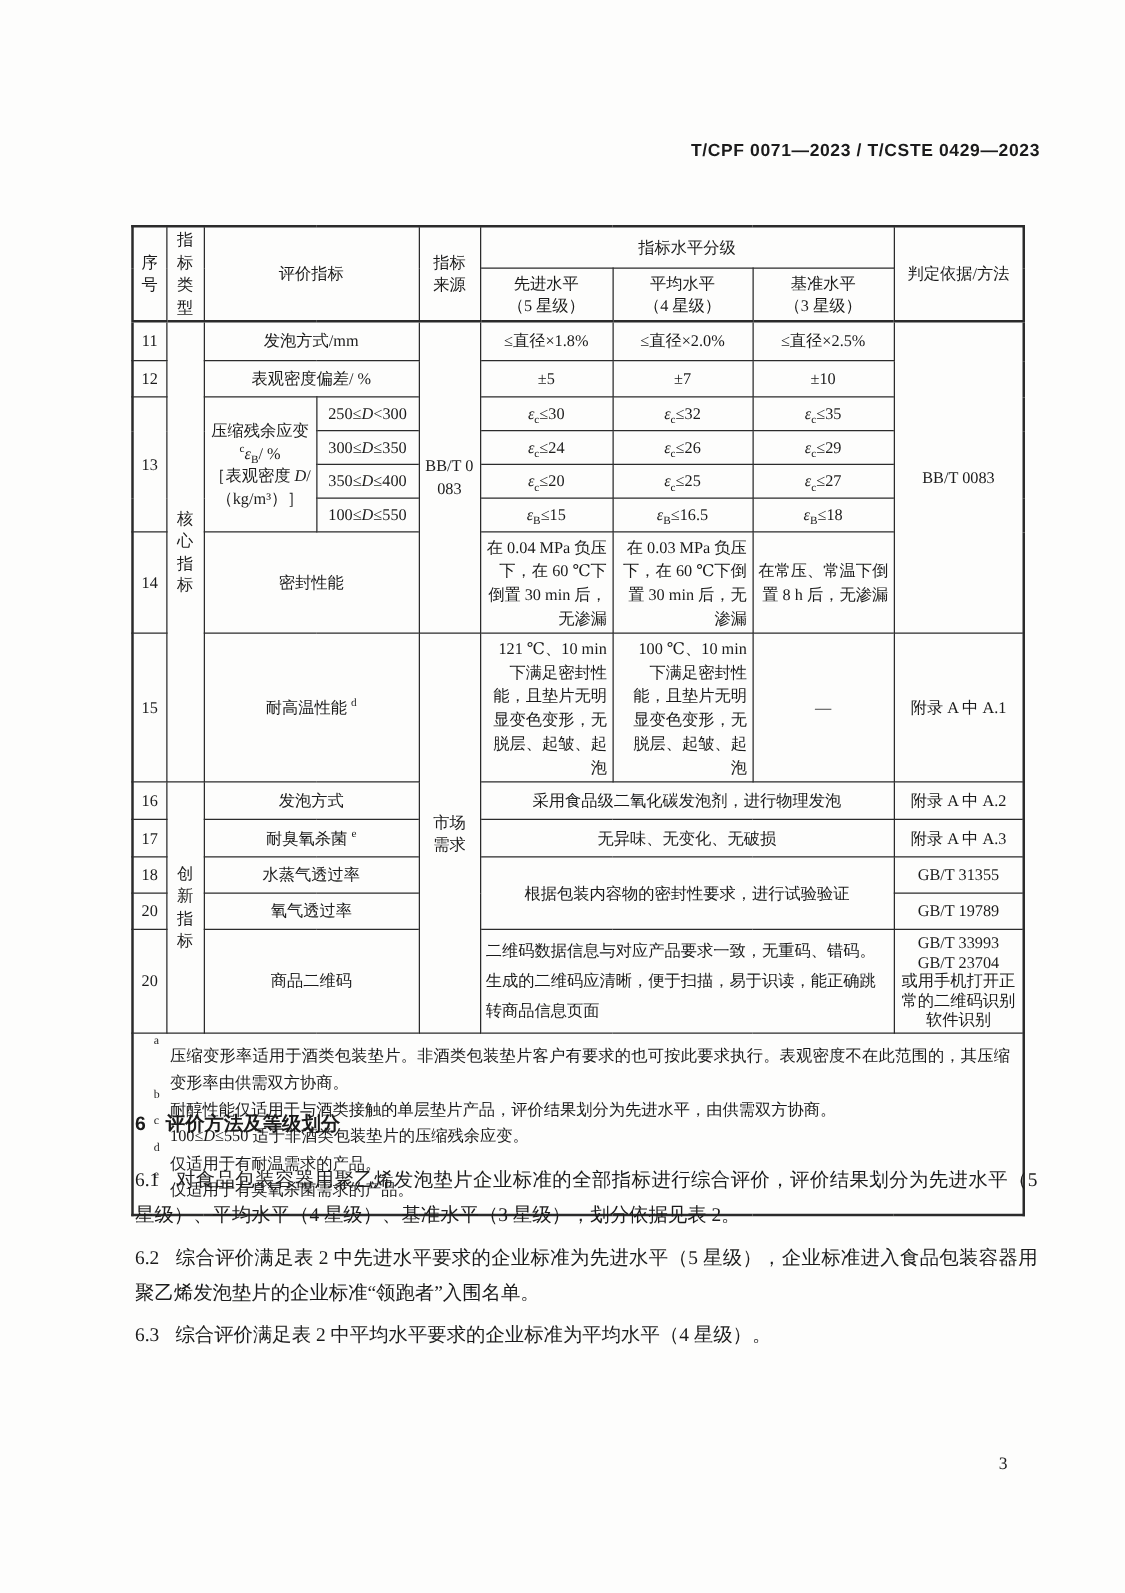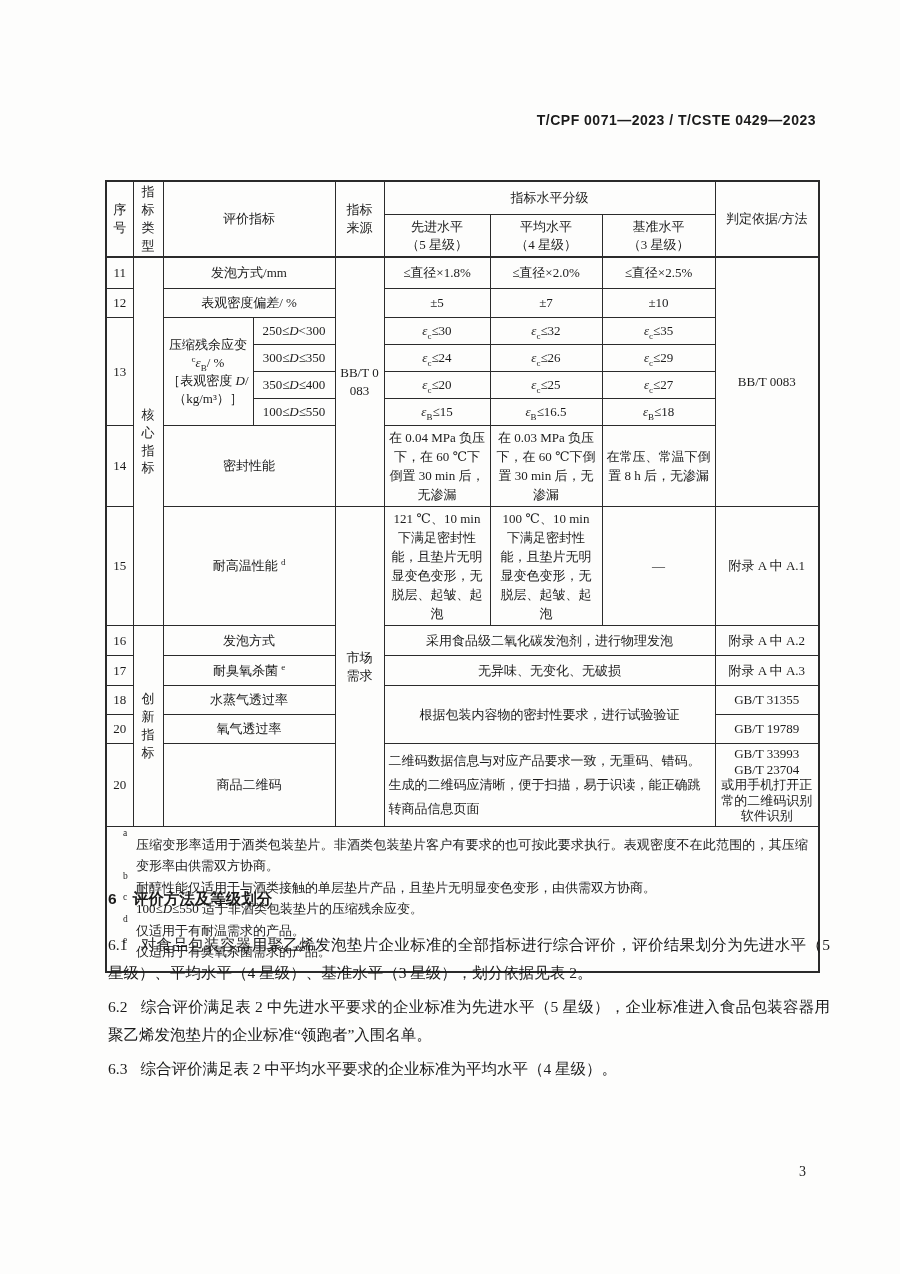--- a/index.html
+++ b/index.html
@@ -1,39 +1,39 @@
 <!DOCTYPE html>
 <html lang="zh"><head>
 <meta charset="utf-8">
 <style>
   html,body{margin:0;padding:0;background:#f4f4f2;}
   .page{
     position:relative;width:900px;height:1274px;margin:0 auto;background:#fdfdfc;
     font-family:"Liberation Serif","DejaVu Serif",serif;color:#1b1b1b;overflow:hidden;
   }
   .doc-code{
-    position:absolute;top:112px;right:84px;
+    position:absolute;top:112px;right:68px;
     font-family:"Liberation Sans","DejaVu Sans",sans-serif;
     font-weight:bold;font-size:14px;letter-spacing:.5px;white-space:nowrap;
   }
   .tbl-caption{
     position:absolute;top:146px;left:105px;width:713px;text-align:center;
     font-family:"Liberation Sans","DejaVu Sans",sans-serif;font-weight:bold;font-size:15px;
   }
   table.doc-table{
     position:absolute;top:180px;left:105px;width:713px;
     border-collapse:collapse;table-layout:fixed;
     font-size:13px;border:2px solid #2b2b2b;
   }
   .doc-table td{
     border:1px solid #2b2b2b;text-align:center;vertical-align:middle;
     padding:1px 2px;line-height:1.38;word-break:break-all;
   }
   .doc-table td.hb{border-bottom-width:2px;}
-  .doc-table td.just{text-align:center;padding:2px 4px;line-height:19px;}
+  .doc-table td.just{text-align:right;padding:2px 4px;line-height:19px;}
   .doc-table td.ljust{text-align:left;padding:3px 4px;line-height:24px;word-break:normal;}
   .doc-table td.basis-multi{line-height:15.5px;padding:2px 3px;}
   .doc-table sup{font-size:9px;line-height:0;}
   .doc-table sub{font-size:9px;line-height:0;}
   .doc-table i{font-family:"Liberation Serif","DejaVu Serif",serif;}
   td.fn-cell{
     text-align:left;vertical-align:top;padding:7px 10px 8px 14px;line-height:21.5px;
   }
   .fn-line{position:relative;padding-left:15px;word-break:normal;text-align:justify;}
   .fn-line .fn-marker{position:absolute;left:2px;top:-1px;font-size:9.5px;}
@@ -178,21 +178,21 @@
       <tr style="height:79px">
         <td>20</td>
         <td colspan="2">商品二维码</td>
         <td colspan="3" class="ljust">二维码数据信息与对应产品要求一致，无重码、错码。生成的二维码应清晰，便于扫描，易于识读，能正确跳转商品信息页面</td>
         <td class="basis-multi">GB/T 33993<br>GB/T 23704<br>或用手机打开正常的二维码识别软件识别</td>
       </tr>
 
       <tr>
         <td colspan="9" class="fn-cell">
           <div class="fn-line"><sup class="fn-marker">a</sup><span>压缩变形率适用于酒类包装垫片。非酒类包装垫片客户有要求的也可按此要求执行。表观密度不在此范围的，其压缩变形率由供需双方协商。</span></div>
-          <div class="fn-line"><sup class="fn-marker">b</sup><span>耐醇性能仅适用于与酒类接触的单层垫片产品，且垫片无明显变色变形，由供需双方协商。</span></div>
+          <div class="fn-line"><sup class="fn-marker">b</sup><span>耐醇性能仅适用于与酒类接触的单层垫片产品，评价结果划分为先进水平，由供需双方协商。</span></div>
           <div class="fn-line"><sup class="fn-marker">c</sup><span>100≤<i>D</i>≤550 适于非酒类包装垫片的压缩残余应变。</span></div>
           <div class="fn-line"><sup class="fn-marker">d</sup><span>仅适用于有耐温需求的产品。</span></div>
           <div class="fn-line"><sup class="fn-marker">e</sup><span>仅适用于有臭氧杀菌需求的产品。</span></div>
         </td>
       </tr>
     </tbody>
   </table>
 
   <div class="sec">
     <p class="sec-heading"><span class="num">6</span><span>评价方法及等级划分</span></p>

